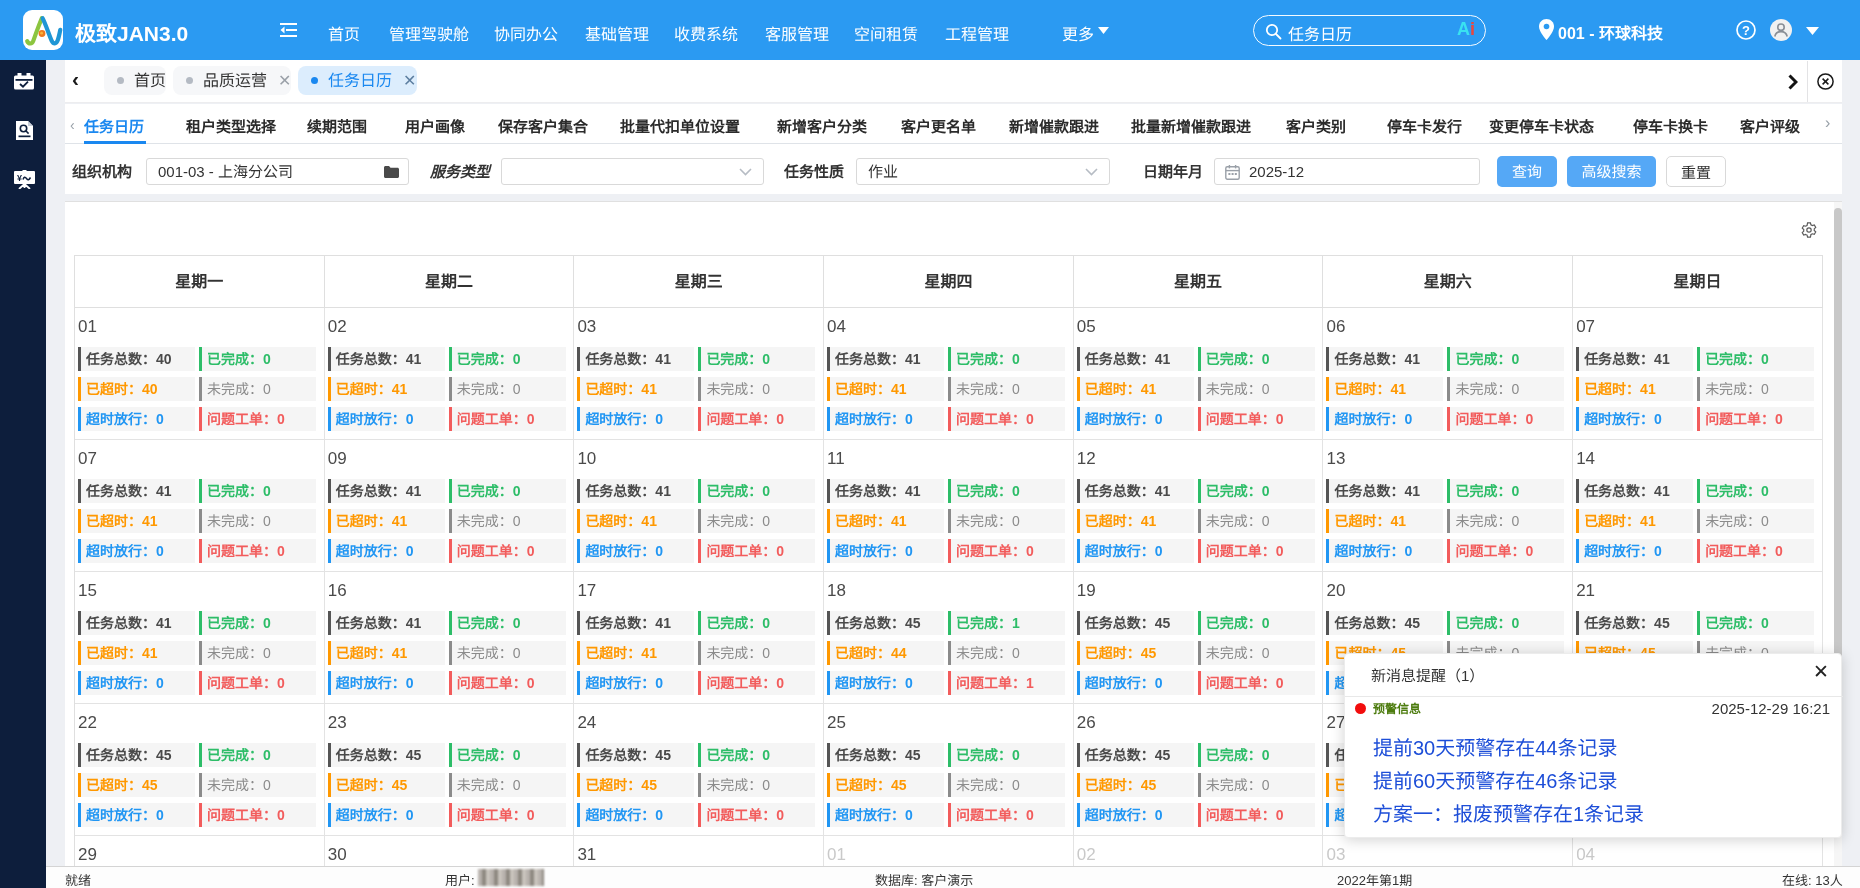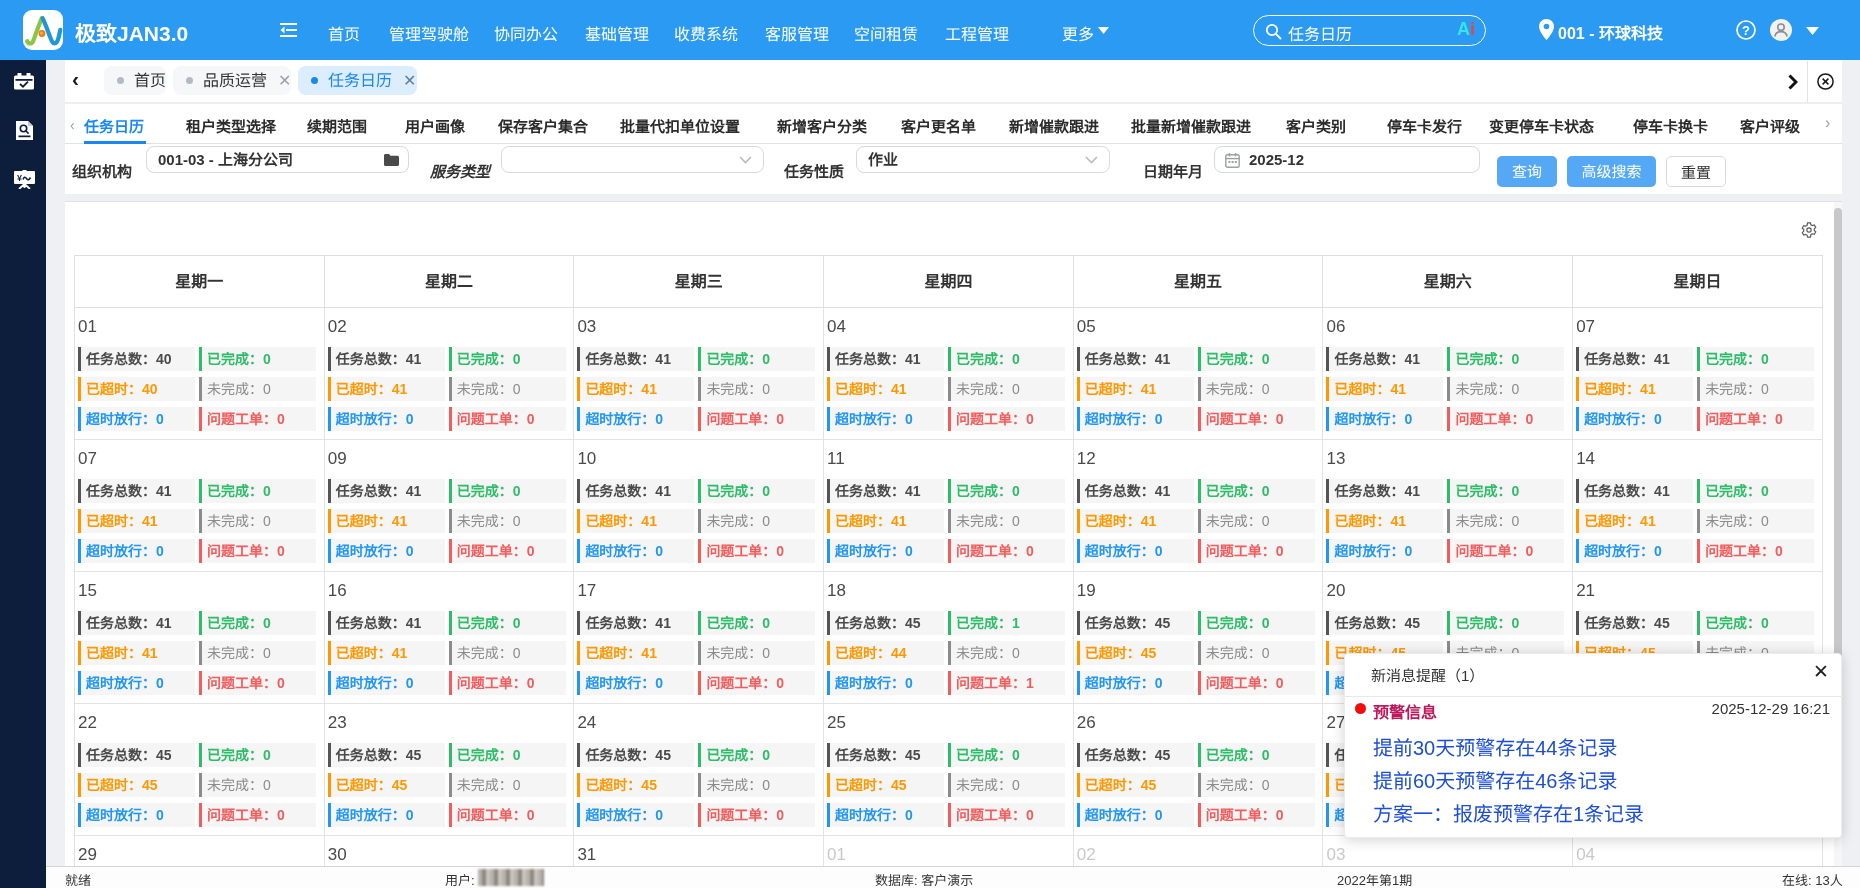--- a/index.html
+++ b/index.html
@@ -35,21 +35,21 @@
   
   .modrow { position:absolute; left:46px; top:104px; width:1796px; height:40px; background:#fff; border-bottom:1px solid #dfe3e8; }
   .modrow .mt { position:absolute; top:11px; font-size:15px; font-weight:bold; color:#2b2b2b; white-space:nowrap; }
   .modrow .mt.act { color:#1a88f0; }
   .modrow .uline { position:absolute; left:38px; top:37px; width:62px; height:3px; background:#1a88f0; }
   .modrow .chv { position:absolute; top:13px; font-size:14px; color:#98a0a8; font-weight:normal; }
 
   
   .filter { position:absolute; left:46px; top:144px; width:1796px; height:50px; background:#fff; }
   .flabel { position:absolute; top:16px; font-size:15px; font-weight:bold; color:#333; }
-  .finput { position:absolute; top:2px; height:27px; background:#fff; border:1px solid #d9d9d9; border-radius:8px; font-size:15px; color:#333; line-height:25px; padding-left:11px;font-weight:bold; }
+  .finput { position:absolute; top:14px; height:27px; background:#fff; border:1px solid #d9d9d9; border-radius:3px; font-size:15px; color:#333; line-height:25px; padding-left:11px; }
   .btn { position:absolute; top:12px; height:31px; border-radius:5px; font-size:15px; color:#fff; background:#55a8f6; text-align:center; line-height:31px; }
   .btn.plain { background:#fff; border:1px solid #d9d9d9; color:#333; }
 
   
   .content { position:absolute; left:65px; top:201px; width:1777px; height:665px; background:#fff; border-top:1px solid #e0e0e0; overflow:hidden; }
 
   
   .cal { position:absolute; left:9px; top:53px; width:1749px; border-top:1px solid #dfdfdf; border-left:1px solid #dfdfdf; }
   .cal .hrow { display:flex; }
   .cal .hcell { width:249.7px; height:52px; border-right:1px solid #dfdfdf; border-bottom:1px solid #dfdfdf; text-align:center; line-height:52px; font-size:16px; font-weight:bold; color:#333; }
@@ -72,21 +72,21 @@
   
   .status { position:absolute; left:46px; top:866px; width:1814px; height:22px; background:#fdfdfd; border-top:1px solid #d4d4d4; font-size:13px; color:#333; }
   .status span { position:absolute; top:3px; }
 
   
   .popup { position:absolute; left:1344px; top:653px; width:498px; height:185px; background:#fff; border-radius:4px; box-shadow:0 2px 14px rgba(0,0,0,.18); border:1px solid #ececec; }
   .popup .ptitle { position:absolute; left:26px; top:10px; font-size:15px; color:#333; }
   .popup .pclose { position:absolute; right:12px; top:6px; font-size:19px; color:#222; }
   .popup .phr { position:absolute; left:0; top:42px; width:498px; height:1px; background:#e8e8e8; }
   .popup .pdot { position:absolute; left:10px; top:49px; width:11px; height:11px; border-radius:50%; background:#f20d0d; }
-  .popup .pname { position:absolute; left:28px; top:45px; font-size:16px; font-weight:bold; color:#be185d; }
+  .popup .pname { position:absolute; left:28px; top:45px; font-size:12px; font-weight:bold; color:#4d7c0f; }
   .popup .ptime { position:absolute; right:11px; top:46px; font-size:15px; color:#333; }
   .popup .pl { position:absolute; left:28px; font-size:20px; color:#1d4ed8; }
 </style>
 </head>
 <body>
 
 <div class="topbar">
   <div class="logo">
     <svg width="40" height="40" viewBox="0 0 40 40">
       <path d="M18.8 8.2 C15.5 16 12 26 10.3 30.8 C9 34.2 5.8 34.4 4.2 31.2" fill="none" stroke="#8cc540" stroke-width="4.2" stroke-linecap="round"></path>

